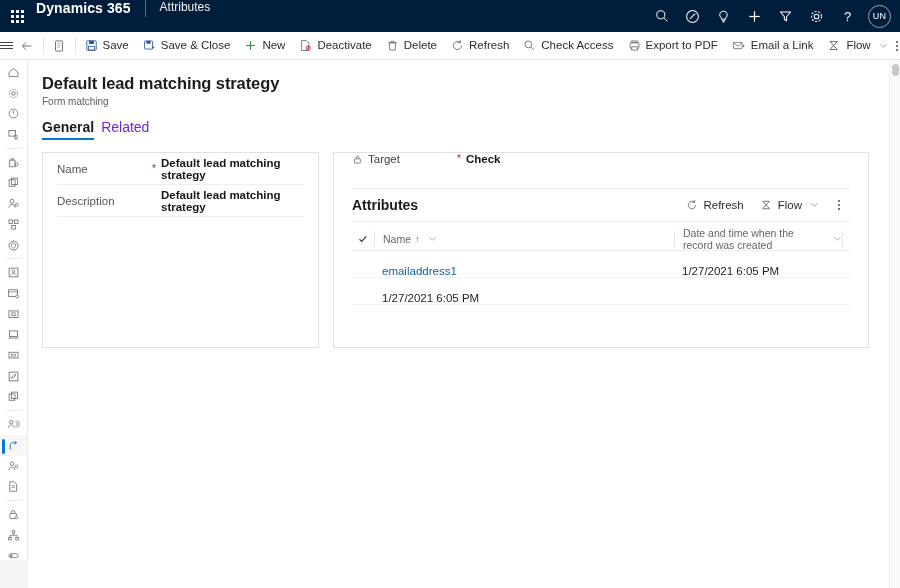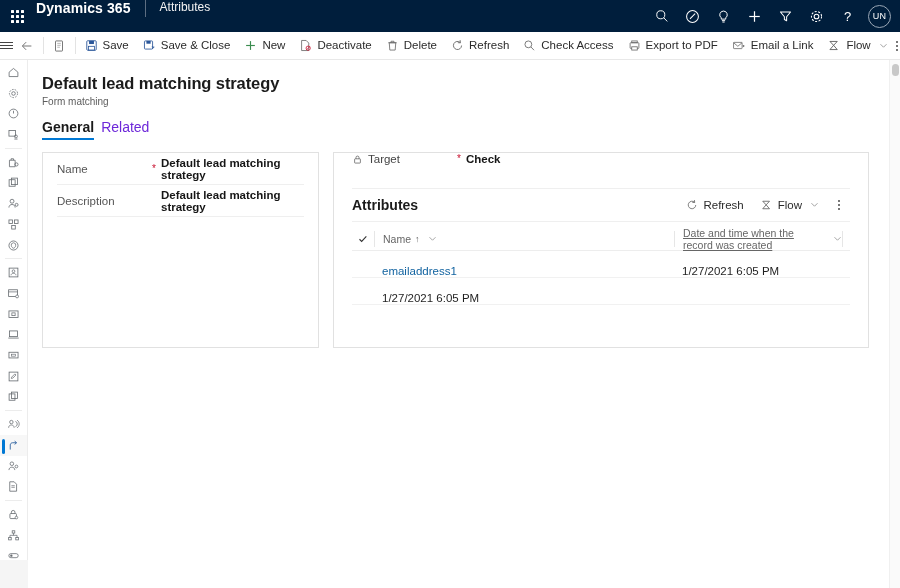--- a/index.html
+++ b/index.html
@@ -203,21 +203,21 @@
     font-size: 10.5px; color: #666;
     margin-top: 6px;
   }
   .gh-check { width: 22px; flex:none; display:flex; align-items:center; justify-content:center; color:#333; }
   .gh-cell {
     display: flex; align-items: center; gap: 4px;
     border-left: 1px solid #e6e6e6; padding-left: 8px; height: 16px;
     cursor: pointer;
   }
   .gh-name { width: 300px; flex: none; }
-  .gh-date { flex: 1 1 auto; text-decoration: underline; }
+  .gh-date { flex: 1 1 auto; }
   .gh-tail { width: 10px; border-left: 1px solid #e6e6e6; height: 16px; }
   .grid-row {
     display: flex; align-items: flex-end; height: 27px;
     border-bottom: 1px solid #f1f1f1; font-size: 11.5px;
   }
   .gr-check { width: 22px; flex:none; }
   .gr-name { width: 300px; flex:none; color: #1263a0; padding-left: 8px; cursor:pointer; }
   .gr-date { flex: 1 1 auto; color: #1f1f1f; padding-left: 8px; }
 
   

